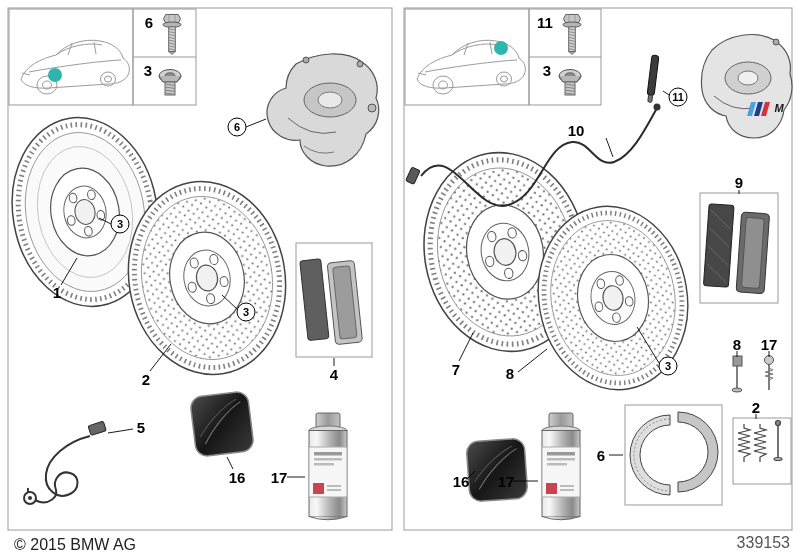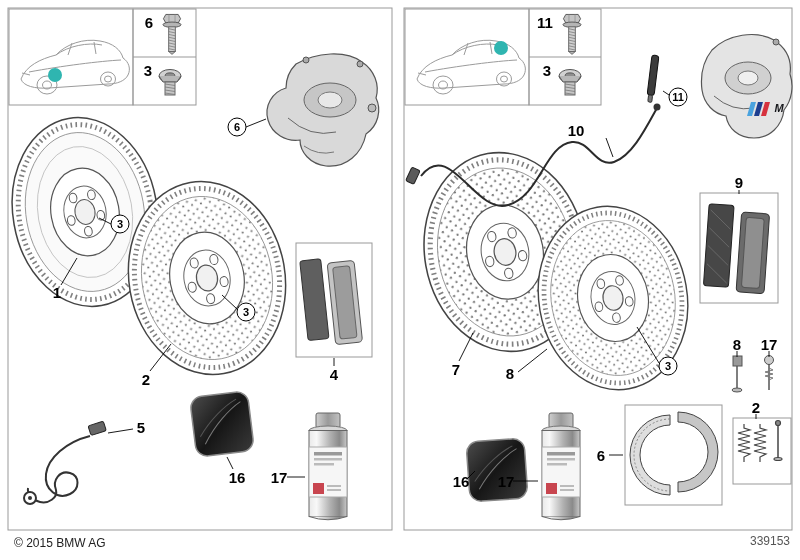--- a/index.html
+++ b/index.html
@@ -6,21 +6,21 @@
   .stage{position:relative;width:800px;height:560px;background:#fff;
          font-family:"Liberation Sans",sans-serif;overflow:hidden}
   svg.art{position:absolute;left:0;top:0}
   .part-label{position:absolute;transform:translate(-50%,-50%);font-size:15px;
               font-weight:bold;color:#000;line-height:1;cursor:pointer;user-select:none;
               white-space:nowrap}
   .callout{width:19px;height:19px;border:1.3px solid #000;border-radius:50%;background:#fff;
            display:flex;align-items:center;justify-content:center;font-size:11px;
            font-weight:bold;box-sizing:border-box}
   .m-logo{font-size:11px;font-style:italic;font-weight:bold;color:#16171b}
-  .footer-text{position:absolute;font-size:12px;color:#222}
+  .footer-text{position:absolute;font-size:16px;color:#222}
 </style>
 </head>
 <body>
 
 <div class="stage">
 
 <svg class="art" width="800" height="560" viewBox="0 0 800 560">
   <defs>
     <pattern id="dots" width="9" height="9" patternUnits="userSpaceOnUse">
       <circle cx="2.5" cy="2.5" r="1.1" fill="#777"></circle>

